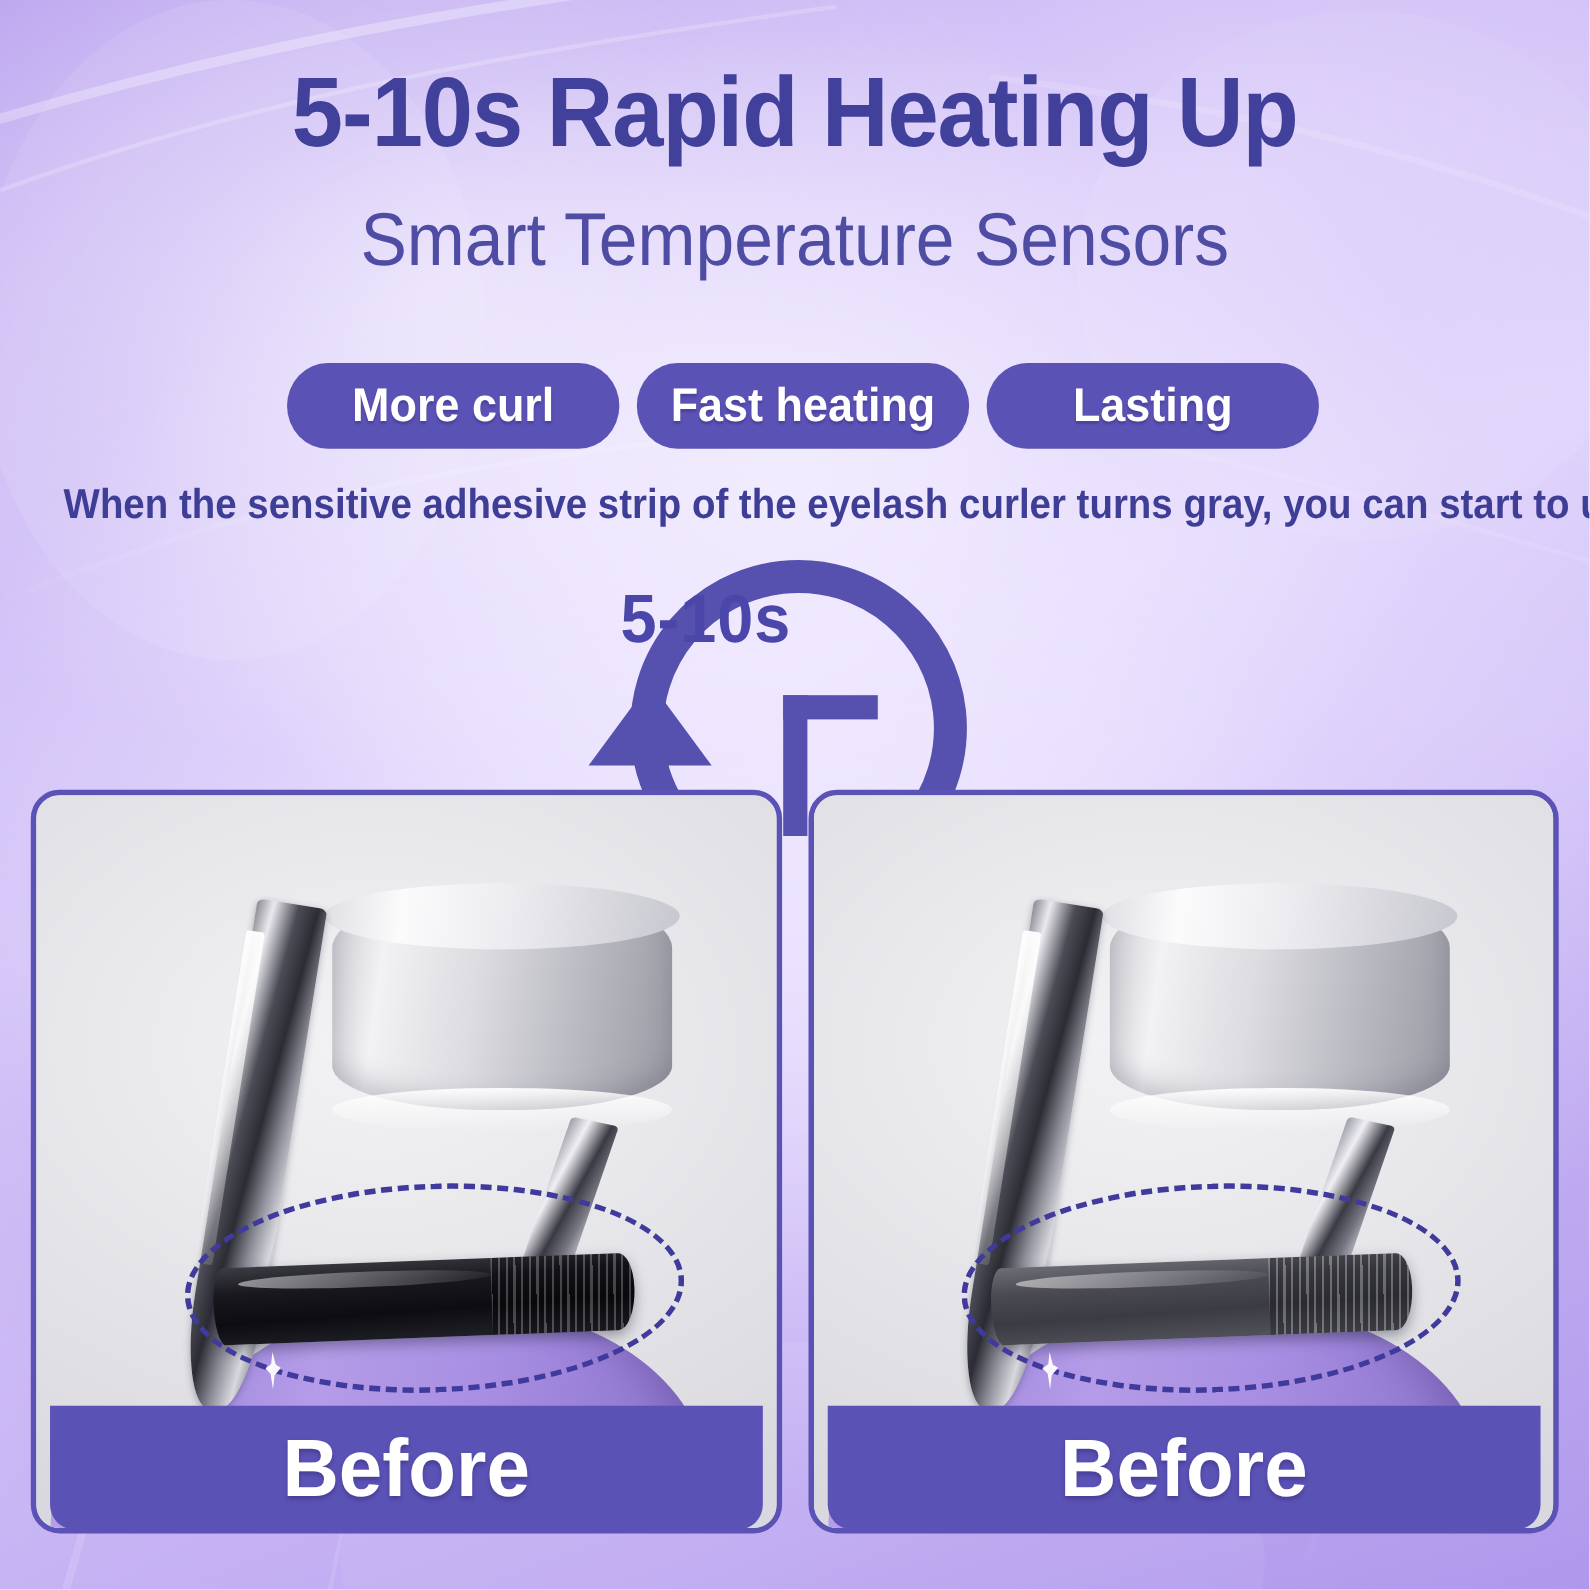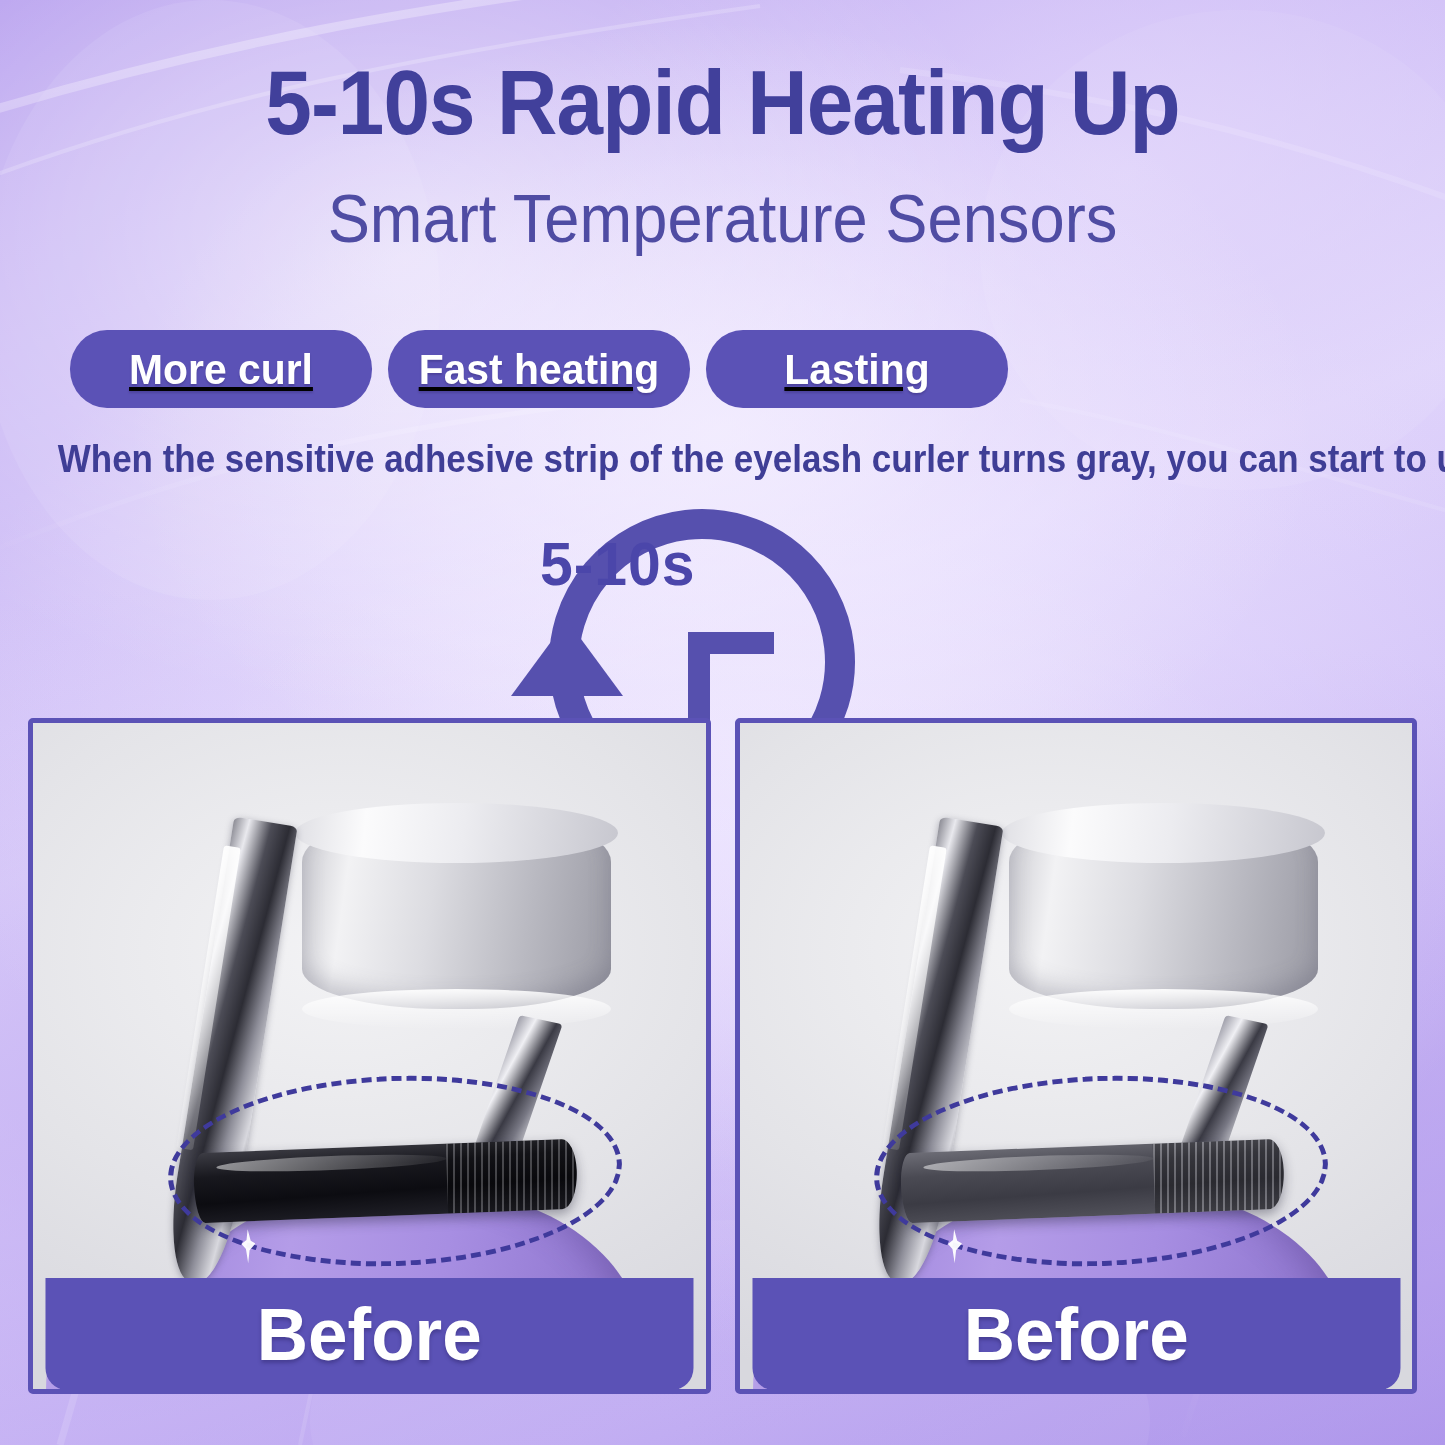--- a/index.html
+++ b/index.html
@@ -70,23 +70,22 @@
   }
 
   
   .pill-row {
     position: absolute;
     left: 62px;
     right: 48px;
     top: 330px;
     height: 78px;
     display: flex;
-    justify-content: flex-start;
+    justify-content: center;
     align-items: center;
-    text-decoration: underline;
   }
   .pill {
     background: #5b52b6;
     border-radius: 42px;
     height: 78px;
     min-width: 318px;
     display: flex;
     align-items: center;
     justify-content: center;
     color: #ffffff;
@@ -108,21 +107,21 @@
     font-size: 38px;
     font-weight: bold;
     color: #3f3e96;
     transform: scaleX(0.92);
     white-space: nowrap;
   }
 
   
   .cycle {
     position: absolute;
-    left: 492px;
+    left: 516px;
     top: 500px;
     width: 420px;
     height: 300px;
     text-decoration: underline;
   }
   .cycle svg { display: block; width: 100%; height: 100%; }
   .cycle-label {
     position: absolute;
     left: 44px;
     top: 28px;
@@ -141,21 +140,21 @@
     top: 718px;
     width: 1389px;
     height: 676px;
     display: flex;
     gap: 24px;
   }
   .card {
     position: relative;
     flex: 1 1 0;
     border: 5px solid #5b52b6;
-    border-radius: 5px;
+    border-radius: 26px;
     background: #e8e8ec;
     overflow: hidden;
   }
   .photo {
     position: absolute;
     inset: 0;
     background:
       radial-gradient(ellipse 95% 70% at 46% 34%, #f3f3f5 0%, #e4e4e8 58%, #d8d8de 100%);
   }
   

